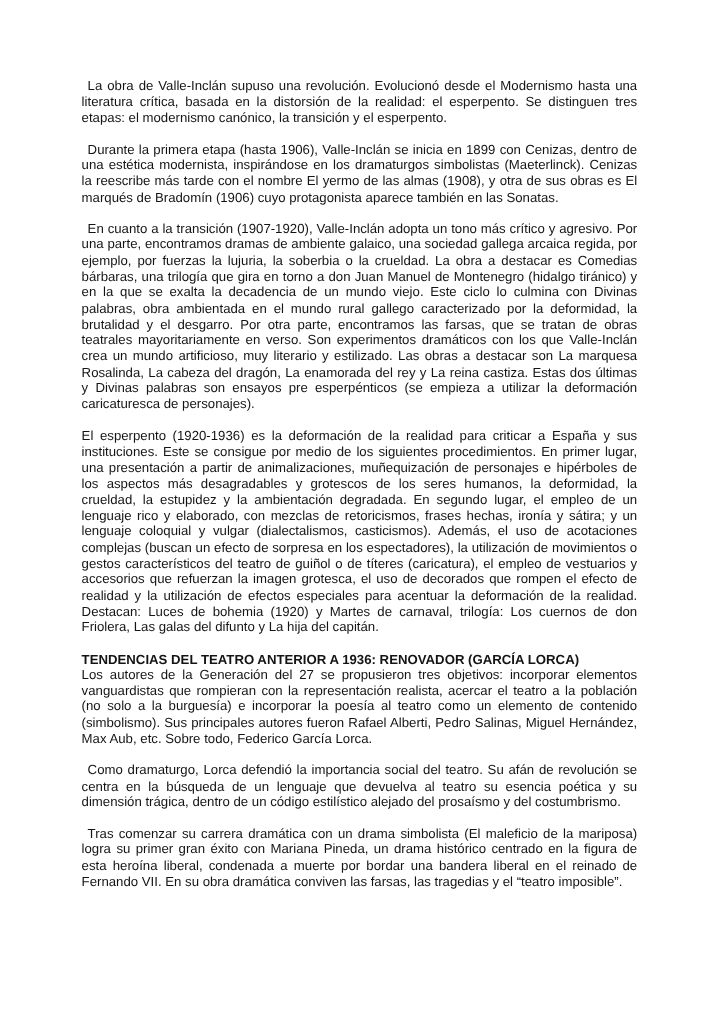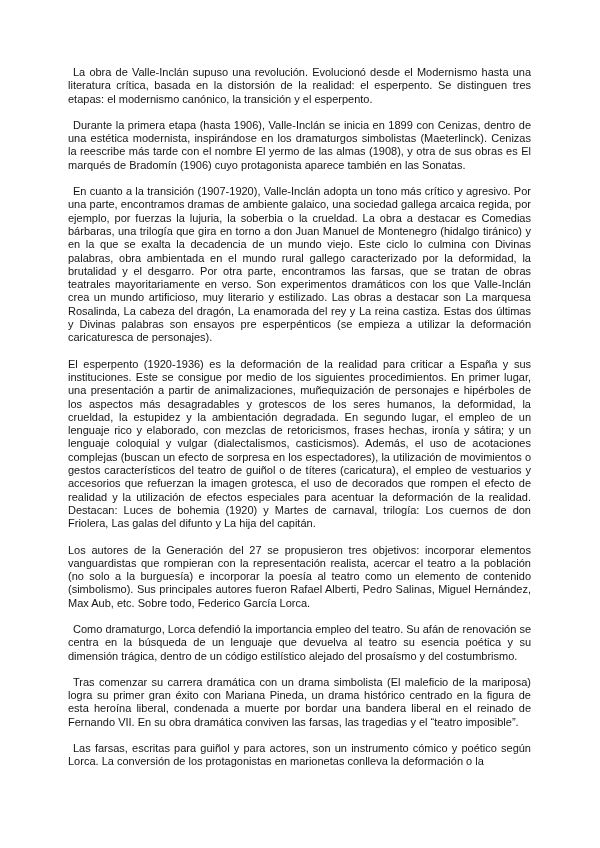--- a/index.html
+++ b/index.html
@@ -37,17 +37,17 @@
   .b { font-weight: bold; }
 </style>
 </head>
 <body>
 
 <div class="page">
   <p class="para indent"><span>La obra de Valle-Inclán supuso una revolución. Evolucionó desde el Modernismo hasta una literatura crítica, basada en la distorsión de la realidad: el esperpento. Se distinguen tres etapas: el modernismo canónico, la transición y el esperpento.</span></p>
   <p class="para indent"><span>Durante la primera etapa (hasta 1906), Valle-Inclán se inicia en 1899 con </span><span class="u">Cenizas</span><span>, dentro de una estética modernista, inspirándose en los dramaturgos simbolistas (Maeterlinck). </span><span class="u">Cenizas</span><span> la reescribe más tarde con el nombre El yermo de las almas (1908), y otra de sus obras es </span><span class="u">El marqués de Bradomín</span><span> (1906) cuyo protagonista aparece también en las </span><span class="u">Sonatas</span><span>.</span></p>
   <p class="para indent"><span>En cuanto a la transición (1907-1920), Valle-Inclán adopta un tono más crítico y agresivo. Por una parte, encontramos dramas de ambiente galaico, una sociedad gallega arcaica regida, por ejemplo, por fuerzas la lujuria, la soberbia o la crueldad. La obra a destacar es </span><span class="u">Comedias bárbaras</span><span>, una trilogía que gira en torno a don Juan Manuel de Montenegro (hidalgo tiránico) y en la que se exalta la decadencia de un mundo viejo. Este ciclo lo culmina con </span><span class="u">Divinas palabras</span><span>, obra ambientada en el mundo rural gallego caracterizado por la deformidad, la brutalidad y el desgarro. Por otra parte, encontramos las farsas, que se tratan de obras teatrales mayoritariamente en verso. Son experimentos dramáticos con los que Valle-Inclán crea un mundo artificioso, muy literario y estilizado. Las obras a destacar son </span><span class="u">La marquesa Rosalinda</span><span>, </span><span class="u">La cabeza del dragón</span><span>, </span><span class="u">La enamorada del rey</span><span> y </span><span class="u">La reina castiza</span><span>. Estas dos últimas y </span><span class="u">Divinas palabras</span><span> son ensayos pre esperpénticos (se empieza a utilizar la deformación caricaturesca de personajes).</span></p>
   <p class="para"><span>El esperpento (1920-1936) es la deformación de la realidad para criticar a España y sus instituciones. Este se consigue por medio de los siguientes procedimientos. En primer lugar, una presentación a partir de animalizaciones, muñequización de personajes e hipérboles de los aspectos más desagradables y grotescos de los seres humanos, la deformidad, la crueldad, la estupidez y la ambientación degradada. En segundo lugar, el empleo de un lenguaje rico y elaborado, con mezclas de retoricismos, frases hechas, ironía y sátira; y un lenguaje coloquial y vulgar (dialectalismos, casticismos). Además, el uso de acotaciones complejas (buscan un efecto de sorpresa en los espectadores), la utilización de movimientos o gestos característicos del teatro de guiñol o de títeres (caricatura), el empleo de vestuarios y accesorios que refuerzan la imagen grotesca, el uso de decorados que rompen el efecto de realidad y la utilización de efectos especiales para acentuar la deformación de la realidad. Destacan: </span><span class="u">Luces de bohemia</span><span> (1920) y </span><span class="u">Martes de carnaval</span><span>, trilogía: </span><span class="u">Los cuernos de don Friolera</span><span>, </span><span class="u">Las galas del difunto</span><span> y </span><span class="u">La hija del capitán</span><span>.</span></p>
+  <h2 class="heading"><span class="b">TENDENCIAS DEL TEATRO ANTERIOR A 1936: RENOVADOR (GARCÍA LORCA)</span></h2>
   <p class="para"><span>Los autores de la Generación del 27 se propusieron tres objetivos: incorporar elementos vanguardistas que rompieran con la representación realista, acercar el teatro a la población (no solo a la burguesía) e incorporar la poesía al teatro como un elemento de contenido (simbolismo). Sus principales autores fueron Rafael Alberti, Pedro Salinas, Miguel Hernández, Max Aub, etc. Sobre todo, Federico García Lorca.</span></p>
-  <p class="para indent"><span>Como dramaturgo, Lorca defendió la importancia empleo del teatro. Su afán de renovación se centra en la búsqueda de un lenguaje que devuelva al teatro su esencia poética y su dimensión trágica, dentro de un código estilístico alejado del prosaísmo y del costumbrismo.</span></p>
+  <p class="para indent"><span>Como dramaturgo, Lorca defendió la importancia social del teatro. Su afán de revolución se centra en la búsqueda de un lenguaje que devuelva al teatro su esencia poética y su dimensión trágica, dentro de un código estilístico alejado del prosaísmo y del costumbrismo.</span></p>
   <p class="para indent"><span>Tras comenzar su carrera dramática con un drama simbolista (</span><span class="u">El maleficio de la mariposa</span><span>) logra su primer gran éxito con </span><span class="u">Mariana Pineda</span><span>, un drama histórico centrado en la figura de esta heroína liberal, condenada a muerte por bordar una bandera liberal en el reinado de Fernando VII. En su obra dramática conviven las farsas, las tragedias y el “teatro imposible”.</span></p>
-  <p class="para indent"><span>Las farsas, escritas para guiñol y para actores, son un instrumento cómico y poético según Lorca. La conversión de los protagonistas en marionetas conlleva la deformación o la</span></p>
 </div>
 
 </body></html>

